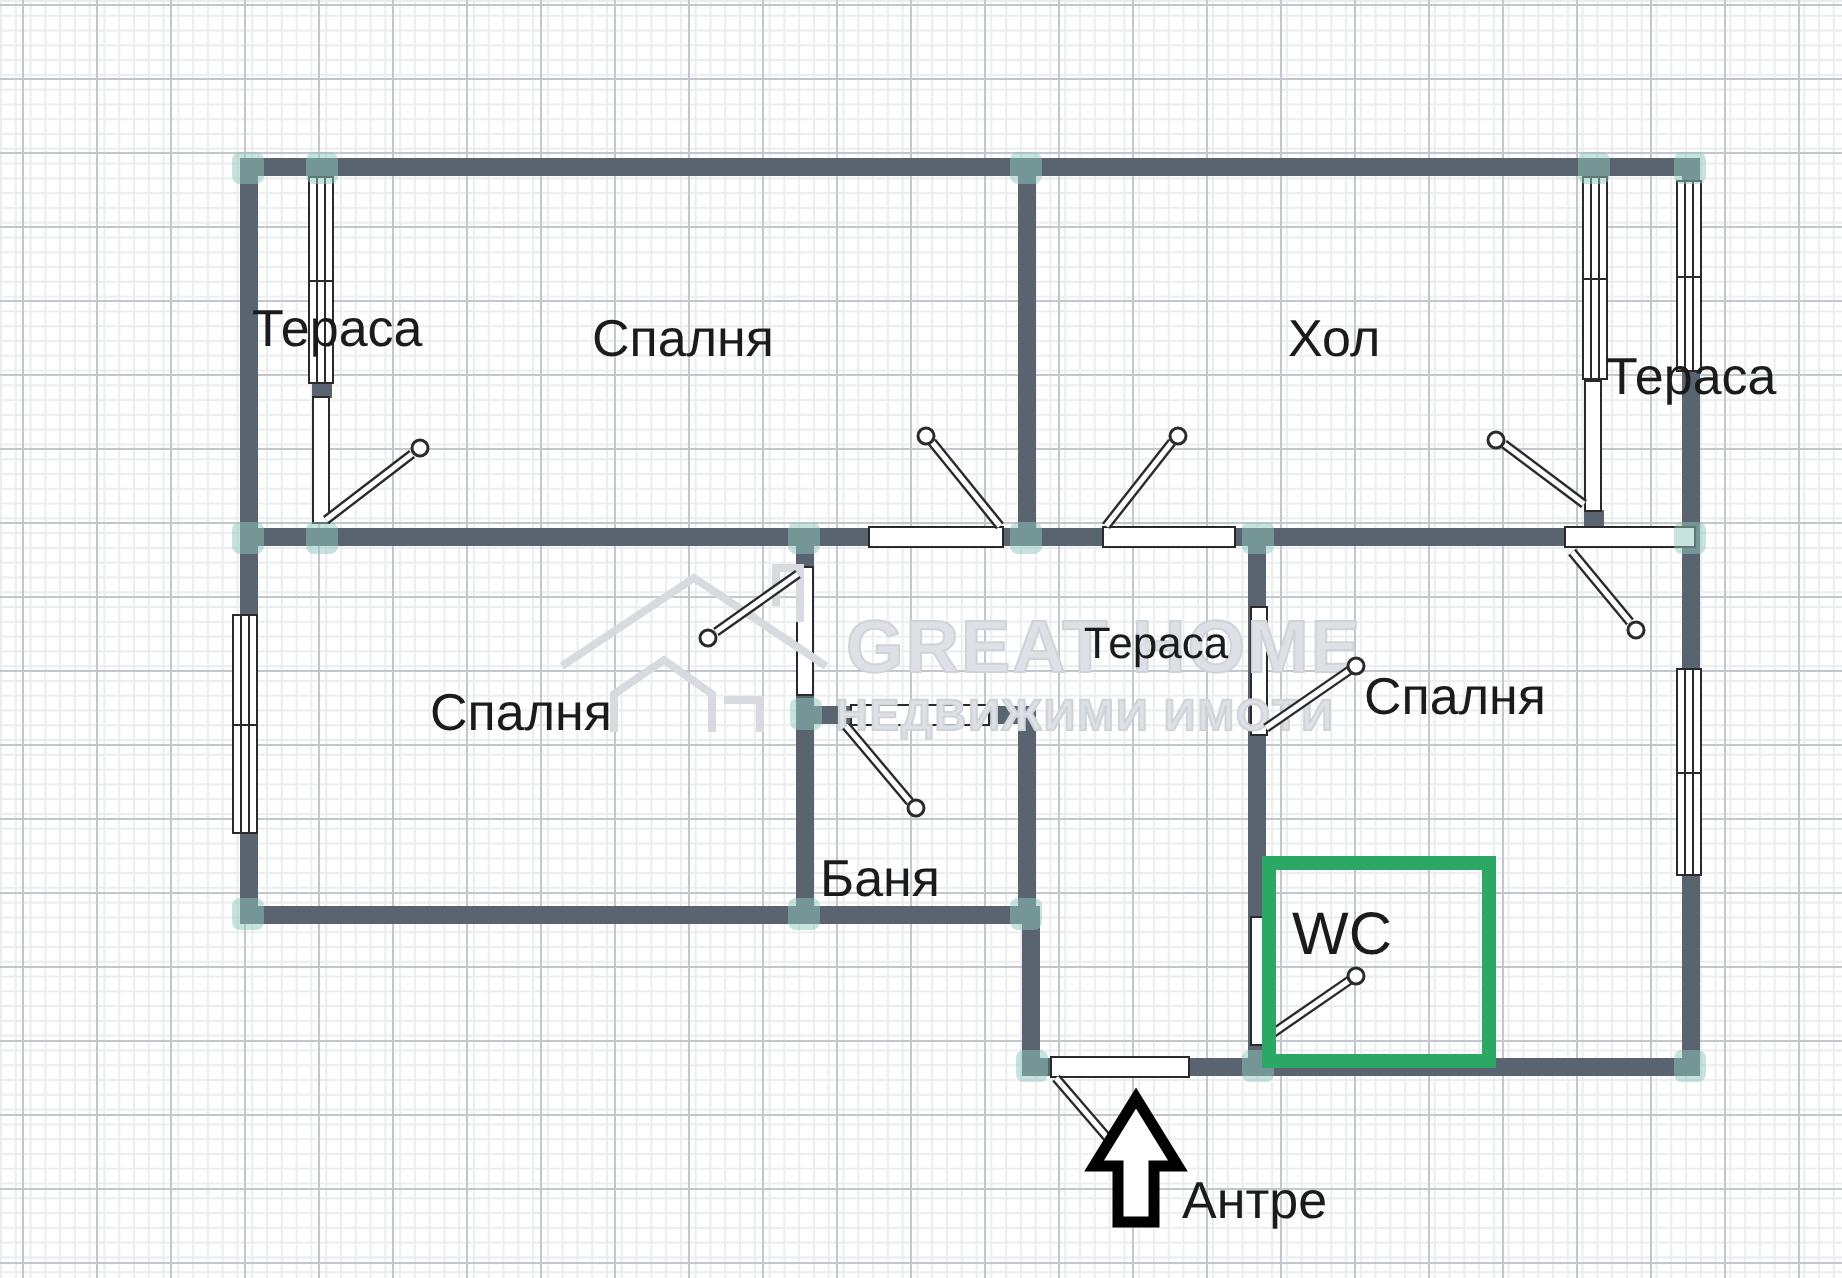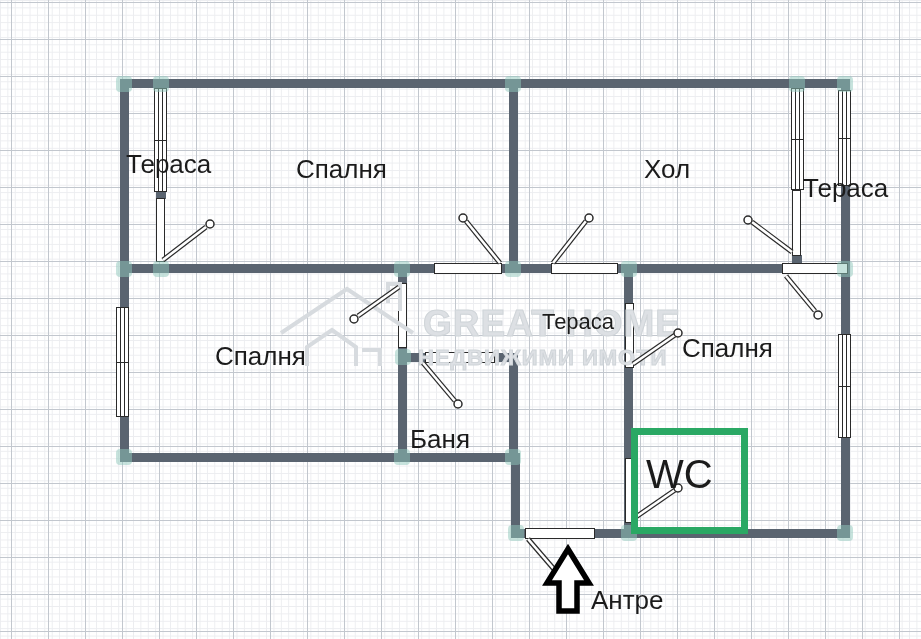--- a/index.html
+++ b/index.html
@@ -17,21 +17,21 @@
   }
   .wall{position:absolute;background:var(--wall,#5a6470);}
   .window{position:absolute;background:#fff;border:1px solid #2a2a2a;box-sizing:border-box;}
   .window .l1{position:absolute;top:0;bottom:0;left:3px;width:1px;background:#2a2a2a;}
   .window .l2{position:absolute;top:0;bottom:0;left:7px;width:1px;background:#2a2a2a;}
   .window .mid{position:absolute;left:0;right:0;top:50%;height:1px;background:#2a2a2a;}
   .opening,.leaf{position:absolute;background:#fff;border:1px solid #2a2a2a;box-sizing:border-box;}
   .dot{position:absolute;width:16px;height:16px;border-radius:4px;background:var(--junction-dot,#8fc8bb);opacity:.5;}
   .overlay{position:absolute;left:0;top:0;}
   .label{position:absolute;color:var(--label-text,#1b1b1b);font-size:26px;line-height:1.2;white-space:nowrap;}
-  .label.big{font-size:40px;}
+  .label.big{font-size:30px;}
   .entry-block{position:absolute;left:520px;top:304px;width:116px;text-align:center;color:var(--label-text,#1b1b1b);font-size:22px;line-height:36px;}
   .wm{position:absolute;left:0;top:0;width:889px;height:639px;pointer-events:none;}
   .wm-text{position:absolute;color:var(--watermark-text,#d9dde1);-webkit-text-stroke:1px #cfd4d8;font-weight:700;letter-spacing:1px;white-space:nowrap;}
   .wm-brand{left:423px;top:303px;font-size:37px;}
   .wm-tagline{left:418px;top:345px;font-size:22px;}
   .wc-rect{position:absolute;left:631px;top:428px;width:117px;height:106px;border:7px solid var(--wc-highlight,#2aa864);box-sizing:border-box;}
 </style>
 </head>
 <body>
 

